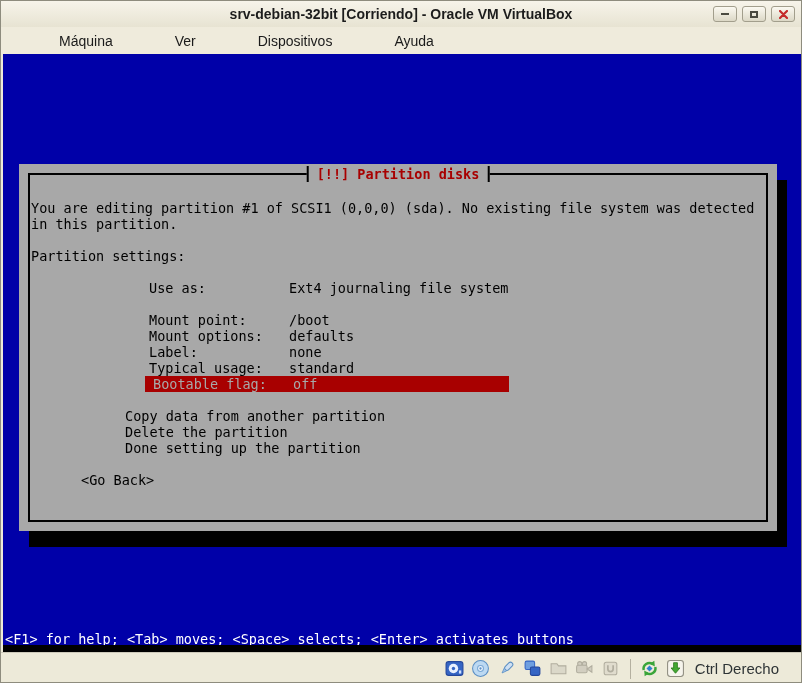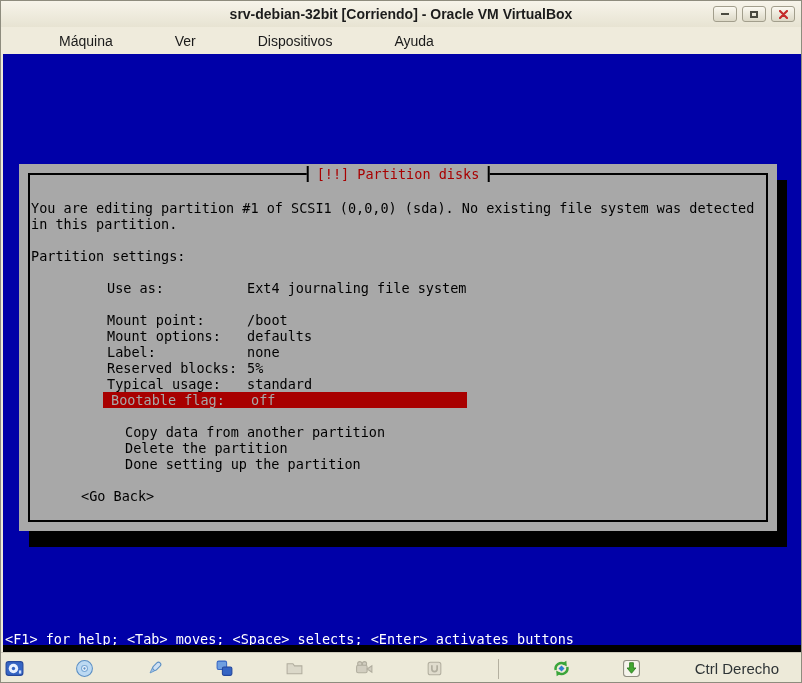--- a/index.html
+++ b/index.html
@@ -24,38 +24,38 @@
   .menu-item{font-size:14px;color:#1a1a1a;padding:3px 8px;margin-left:40px;}
 
   
   .vm-screen{position:absolute;left:2px;top:53px;width:798px;height:598px;background:#0000A8;
     font-family:"DejaVu Sans Mono",monospace;font-size:13.5px;line-height:16px;color:#000;}
 
   .dialog-shadow{position:absolute;left:26px;top:126px;width:758px;height:367px;background:#000;}
   .dialog{position:absolute;left:16px;top:110px;width:758px;height:367px;background:#A8A8A8;}
   .dialog-border{position:absolute;left:9px;top:9px;right:9px;bottom:9px;border:2px solid #000;}
   .dialog-title{position:absolute;top:2px;left:50%;transform:translateX(-50%);
-    background:#A8A8A8;color:#A80000;font-weight:normal;height:16px;line-height:16px;
+    background:#A8A8A8;color:#A80000;font-weight:bold;height:16px;line-height:16px;
     padding:0 8px;border-left:2px solid #000;border-right:2px solid #000;white-space:pre;}
   .dialog-content{position:absolute;left:12px;top:36px;right:12px;}
   .cline{height:16px;line-height:16px;white-space:pre;}
-  .crow{height:16px;line-height:16px;white-space:pre;margin-left:72px;width:364px;
+  .crow{height:16px;line-height:16px;white-space:pre;margin-left:114px;width:364px;
     padding-left:4px;box-sizing:border-box;}
   .crow .clabel{display:inline-block;width:140px;}
   .crow.selected{background:#A80000;color:#A8A8A8;padding-left:8px;}
   .caction{height:16px;line-height:16px;white-space:pre;margin-left:94px;}
   .goback-line{height:16px;line-height:16px;margin-left:50px;}
 
   .help-line{position:absolute;left:2px;top:577px;height:16px;line-height:16px;color:#fff;white-space:pre;text-align:center;}
   .console-black-strip{position:absolute;left:0;top:591px;width:100%;height:7px;background:#000;}
 
   
   .statusbar{position:absolute;left:0;top:651px;width:100%;height:32px;background:#EDEAD9;
     border-top:1px solid #cdc9ba;box-sizing:border-box;display:flex;align-items:center;
-    justify-content:space-between;padding-right:22px;}
+    justify-content:flex-end;padding-right:22px;}
   .status-icon{width:20px;height:20px;margin:0 3px;display:flex;align-items:center;justify-content:center;}
   .status-icon svg{width:19px;height:19px;}
   .status-icon.disabled{opacity:0.75;}
   .sep{width:1px;height:20px;background:#b4b0a0;margin:0 6px;}
   .host-key{font-size:15px;color:#2e3436;margin-left:6px;}
 </style>
 </head>
 <body>
 
 <div class="vbox-window">
@@ -97,21 +97,20 @@
         <div class="cline">in this partition.</div>
         <div class="cline"></div>
         <div class="cline">Partition settings:</div>
         <div class="cline"></div>
 
         <div class="crow"><span class="clabel">Use as:</span><span class="cvalue">Ext4 journaling file system</span></div>
         <div class="cline"></div>
         <div class="crow"><span class="clabel">Mount point:</span><span class="cvalue">/boot</span></div>
         <div class="crow"><span class="clabel">Mount options:</span><span class="cvalue">defaults</span></div>
         <div class="crow"><span class="clabel">Label:</span><span class="cvalue">none</span></div>
-        <div class="crow"><span class="clabel">Reserved blocks:</span><span class="cvalue">5%</span></div>
         <div class="crow"><span class="clabel">Typical usage:</span><span class="cvalue">standard</span></div>
         <div class="crow selected"><span class="clabel">Bootable flag:</span><span class="cvalue">off</span></div>
         <div class="cline"></div>
 
         <div class="caction">Copy data from another partition</div>
         <div class="caction">Delete the partition</div>
         <div class="caction">Done setting up the partition</div>
         <div class="cline"></div>
 
         <div class="goback-line"><span>&lt;Go Back&gt;</span></div>

